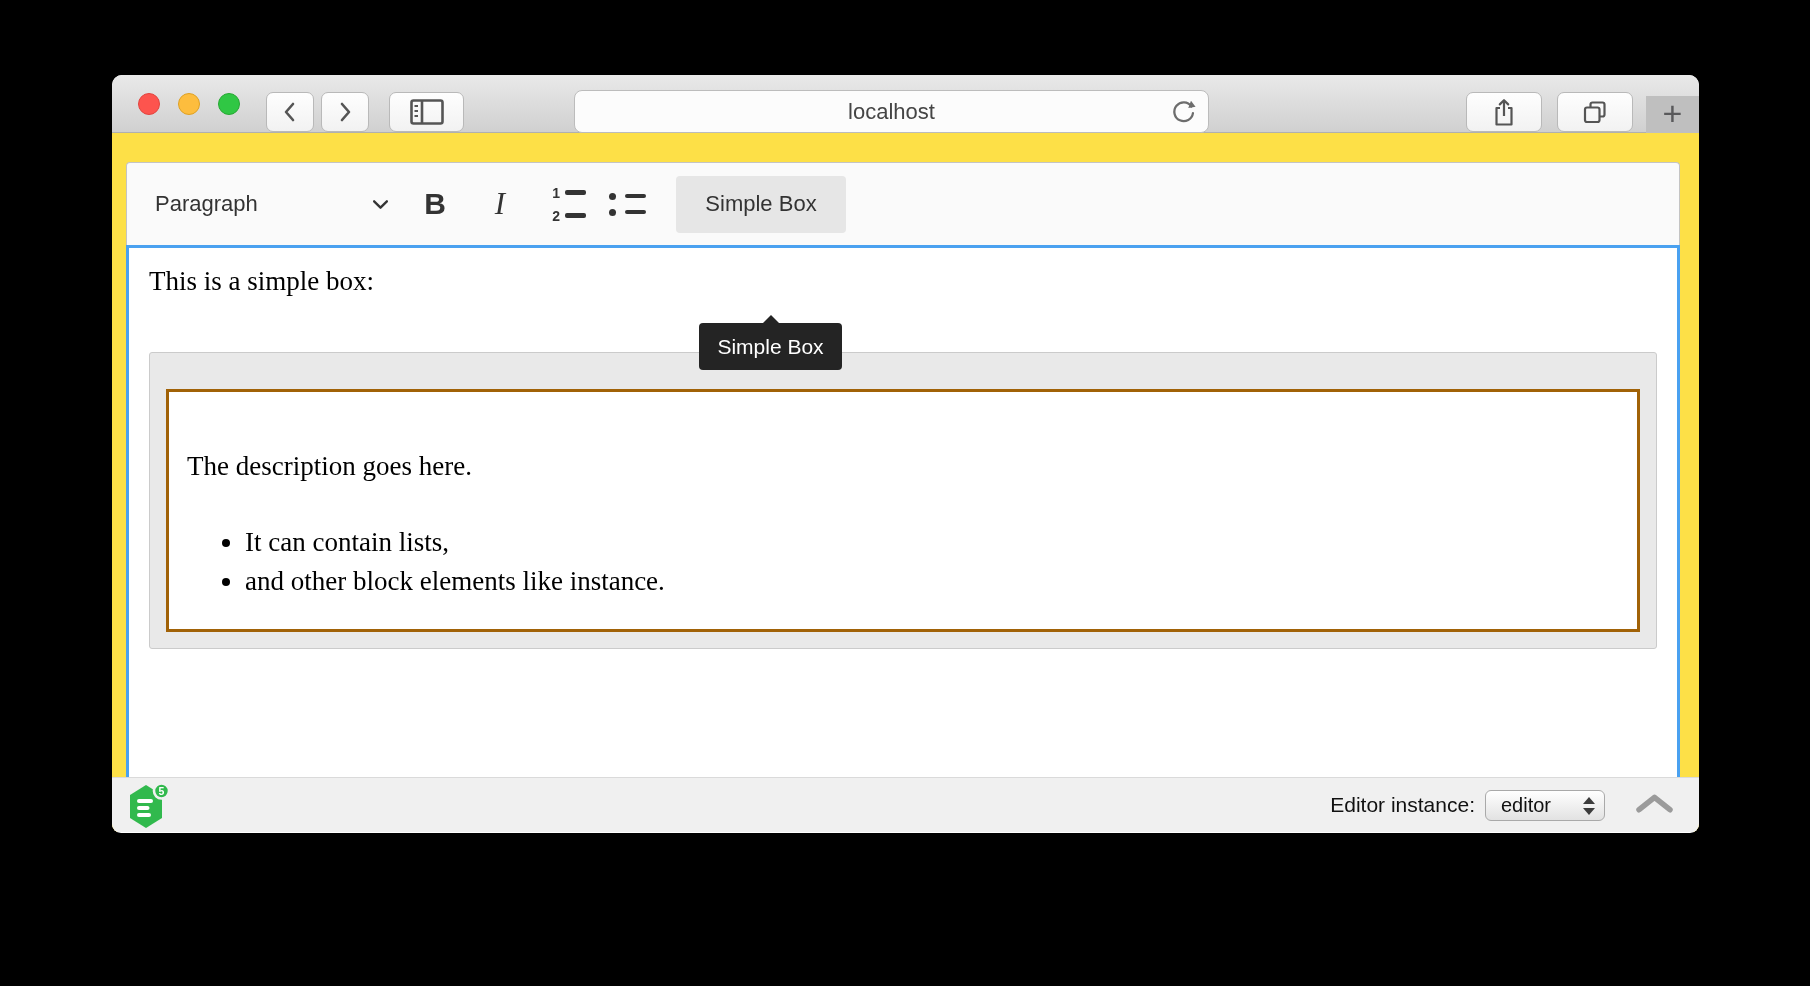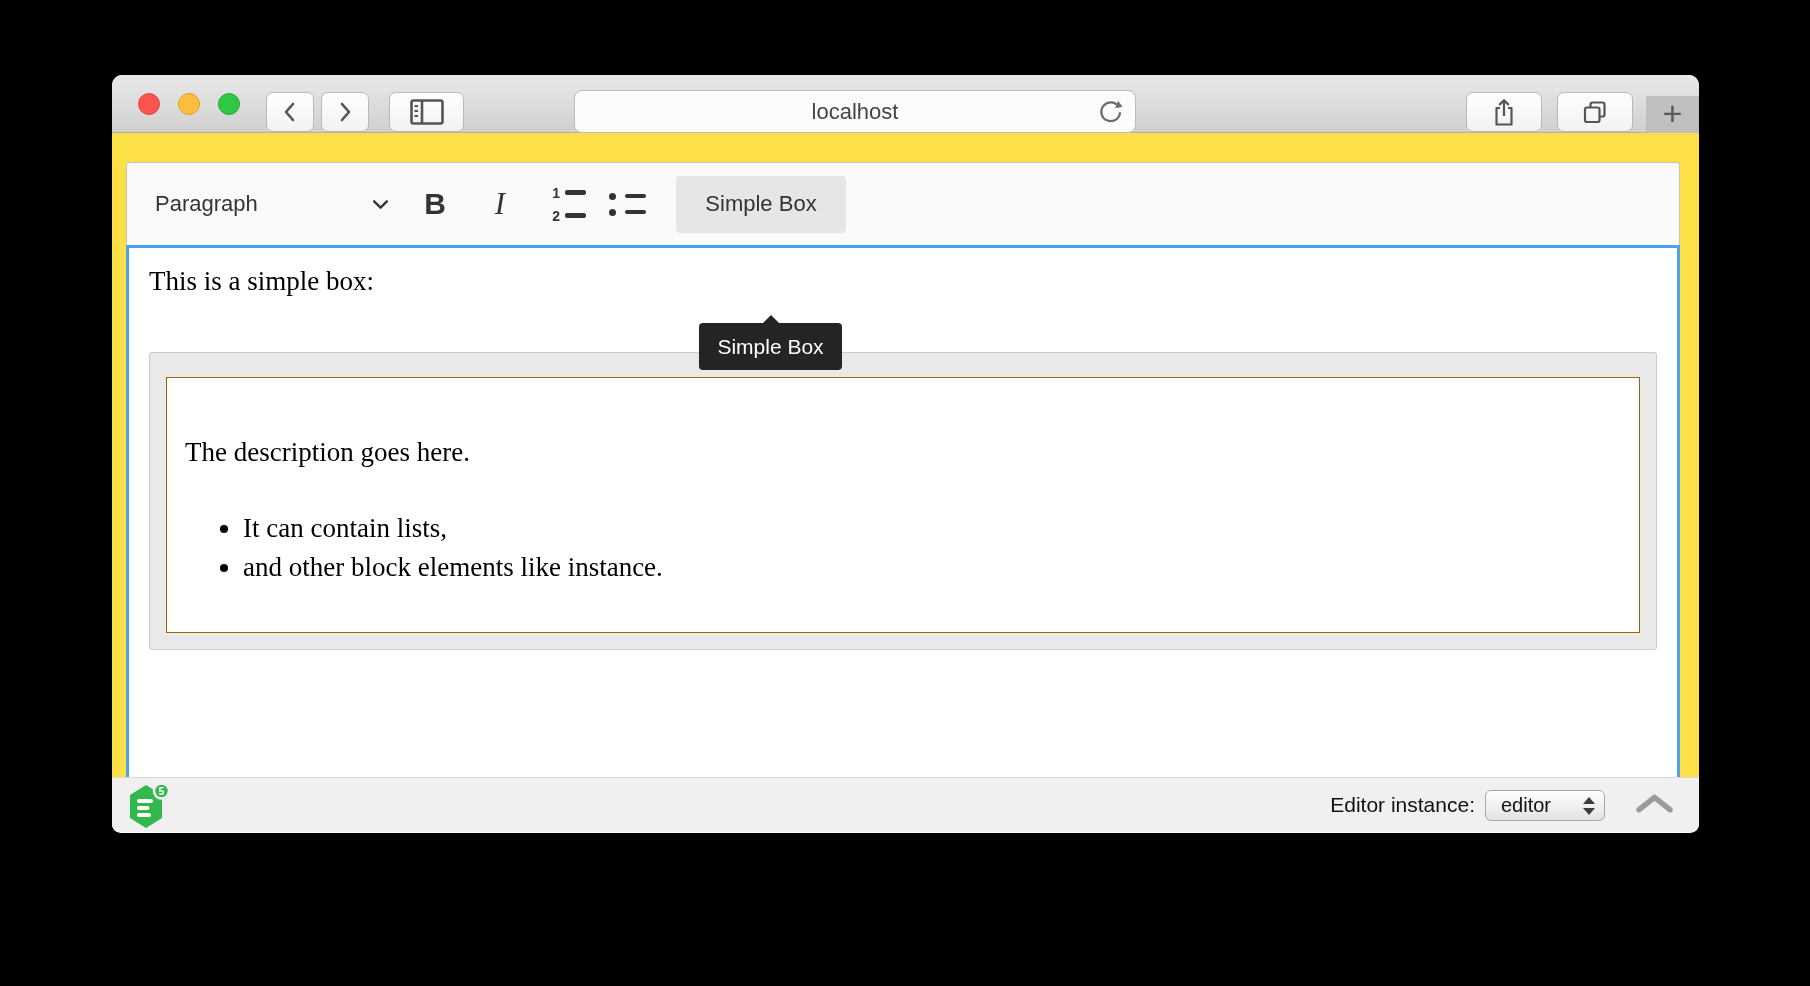--- a/index.html
+++ b/index.html
@@ -37,21 +37,21 @@
     position: absolute; top: 17px; height: 40px;
     background: linear-gradient(#fefefe, #f2f2f2);
     border: 1px solid #b9b9b9; border-radius: 7px;
     display: flex; align-items: center; justify-content: center;
   }
   .btn-back    { left: 154px; width: 48px; }
   .btn-forward { left: 209px; width: 48px; }
   .btn-sidebar { left: 277px; width: 75px; }
 
   .url-field {
-    position: absolute; top: 15px; left: 462px; width: 562px; height: 43px;
+    position: absolute; top: 15px; left: 462px; width: 635px; height: 43px;
     background: #fcfcfc; border: 1px solid #bcbcbc; border-radius: 8px;
     display: flex; align-items: center; justify-content: center;
   }
   .url-text { font-size: 22px; color: #454545; }
   .refresh { position: absolute; right: 11px; top: 8px; }
 
   .btn-share { left: 1354px; width: 76px; }
   .btn-tabs  { left: 1445px; width: 76px; }
   .newtab-strip {
     position: absolute; top: 21px; right: 0; width: 53px; height: 37px;
@@ -129,23 +129,23 @@
     background: #e9e9e9;
     border: 1px solid #cbcbcb; border-radius: 3px;
     padding: 16px;
   }
   .simple-box-title {
     background: #fff; border: 1px solid #d8d8d8;
     padding: 22px 18px; margin: 0;
     font-size: 40px; font-weight: 700; line-height: 52px;
   }
   .simple-box-description {
-    background: #fff; border: 1px solid #a16207;
-    margin-top: 8px;
-    padding: 28px 18px 45px;
+    background: #fff; border: 3px solid #a16207;
+    margin-top: 20px;
+    padding: 28px 18px 28px;
   }
   .simple-box-description p { margin: 28px 0 0; line-height: 37px; }
   .simple-box-description ul { margin: 38px 0 0; padding-left: 58px; }
   .simple-box-description li { line-height: 39px; }
 
   
   .footer-bar {
     position: absolute; left: 0; right: 0; bottom: 0; height: 55px;
     background: #f0f0f0; border-top: 1px solid #dadada;
     display: flex; align-items: center;

